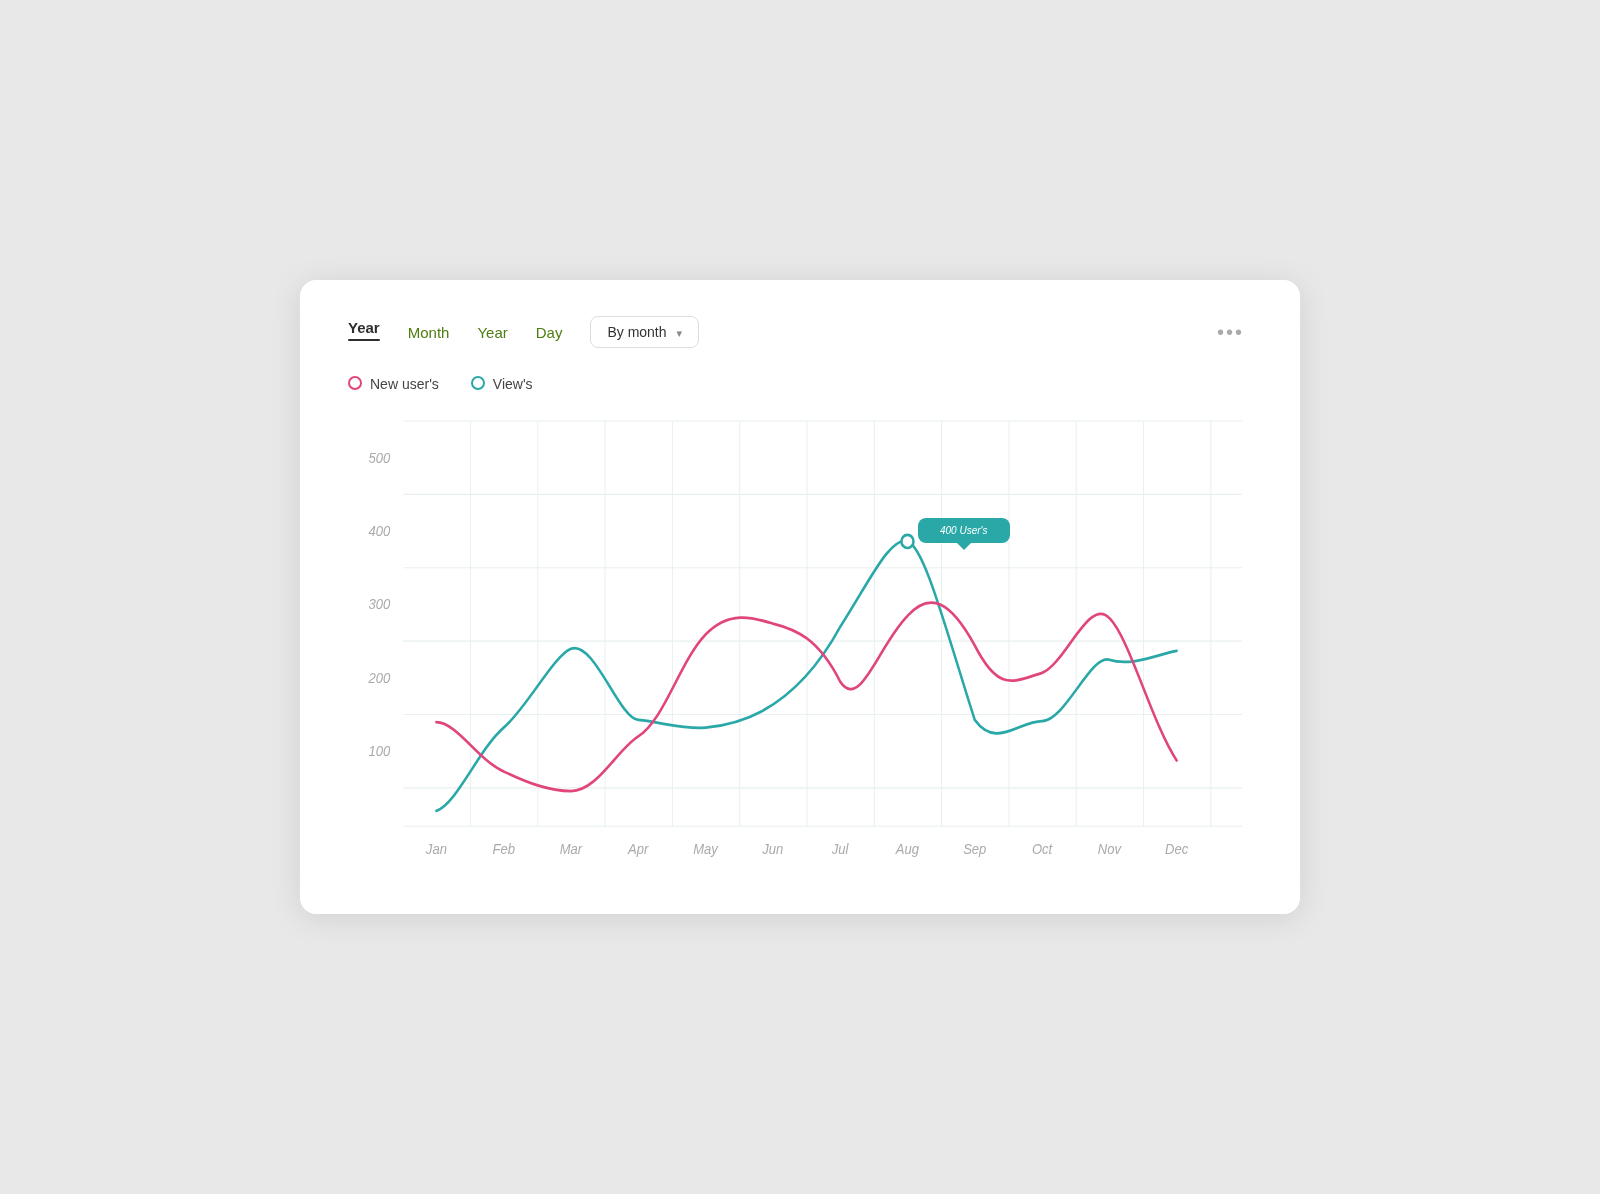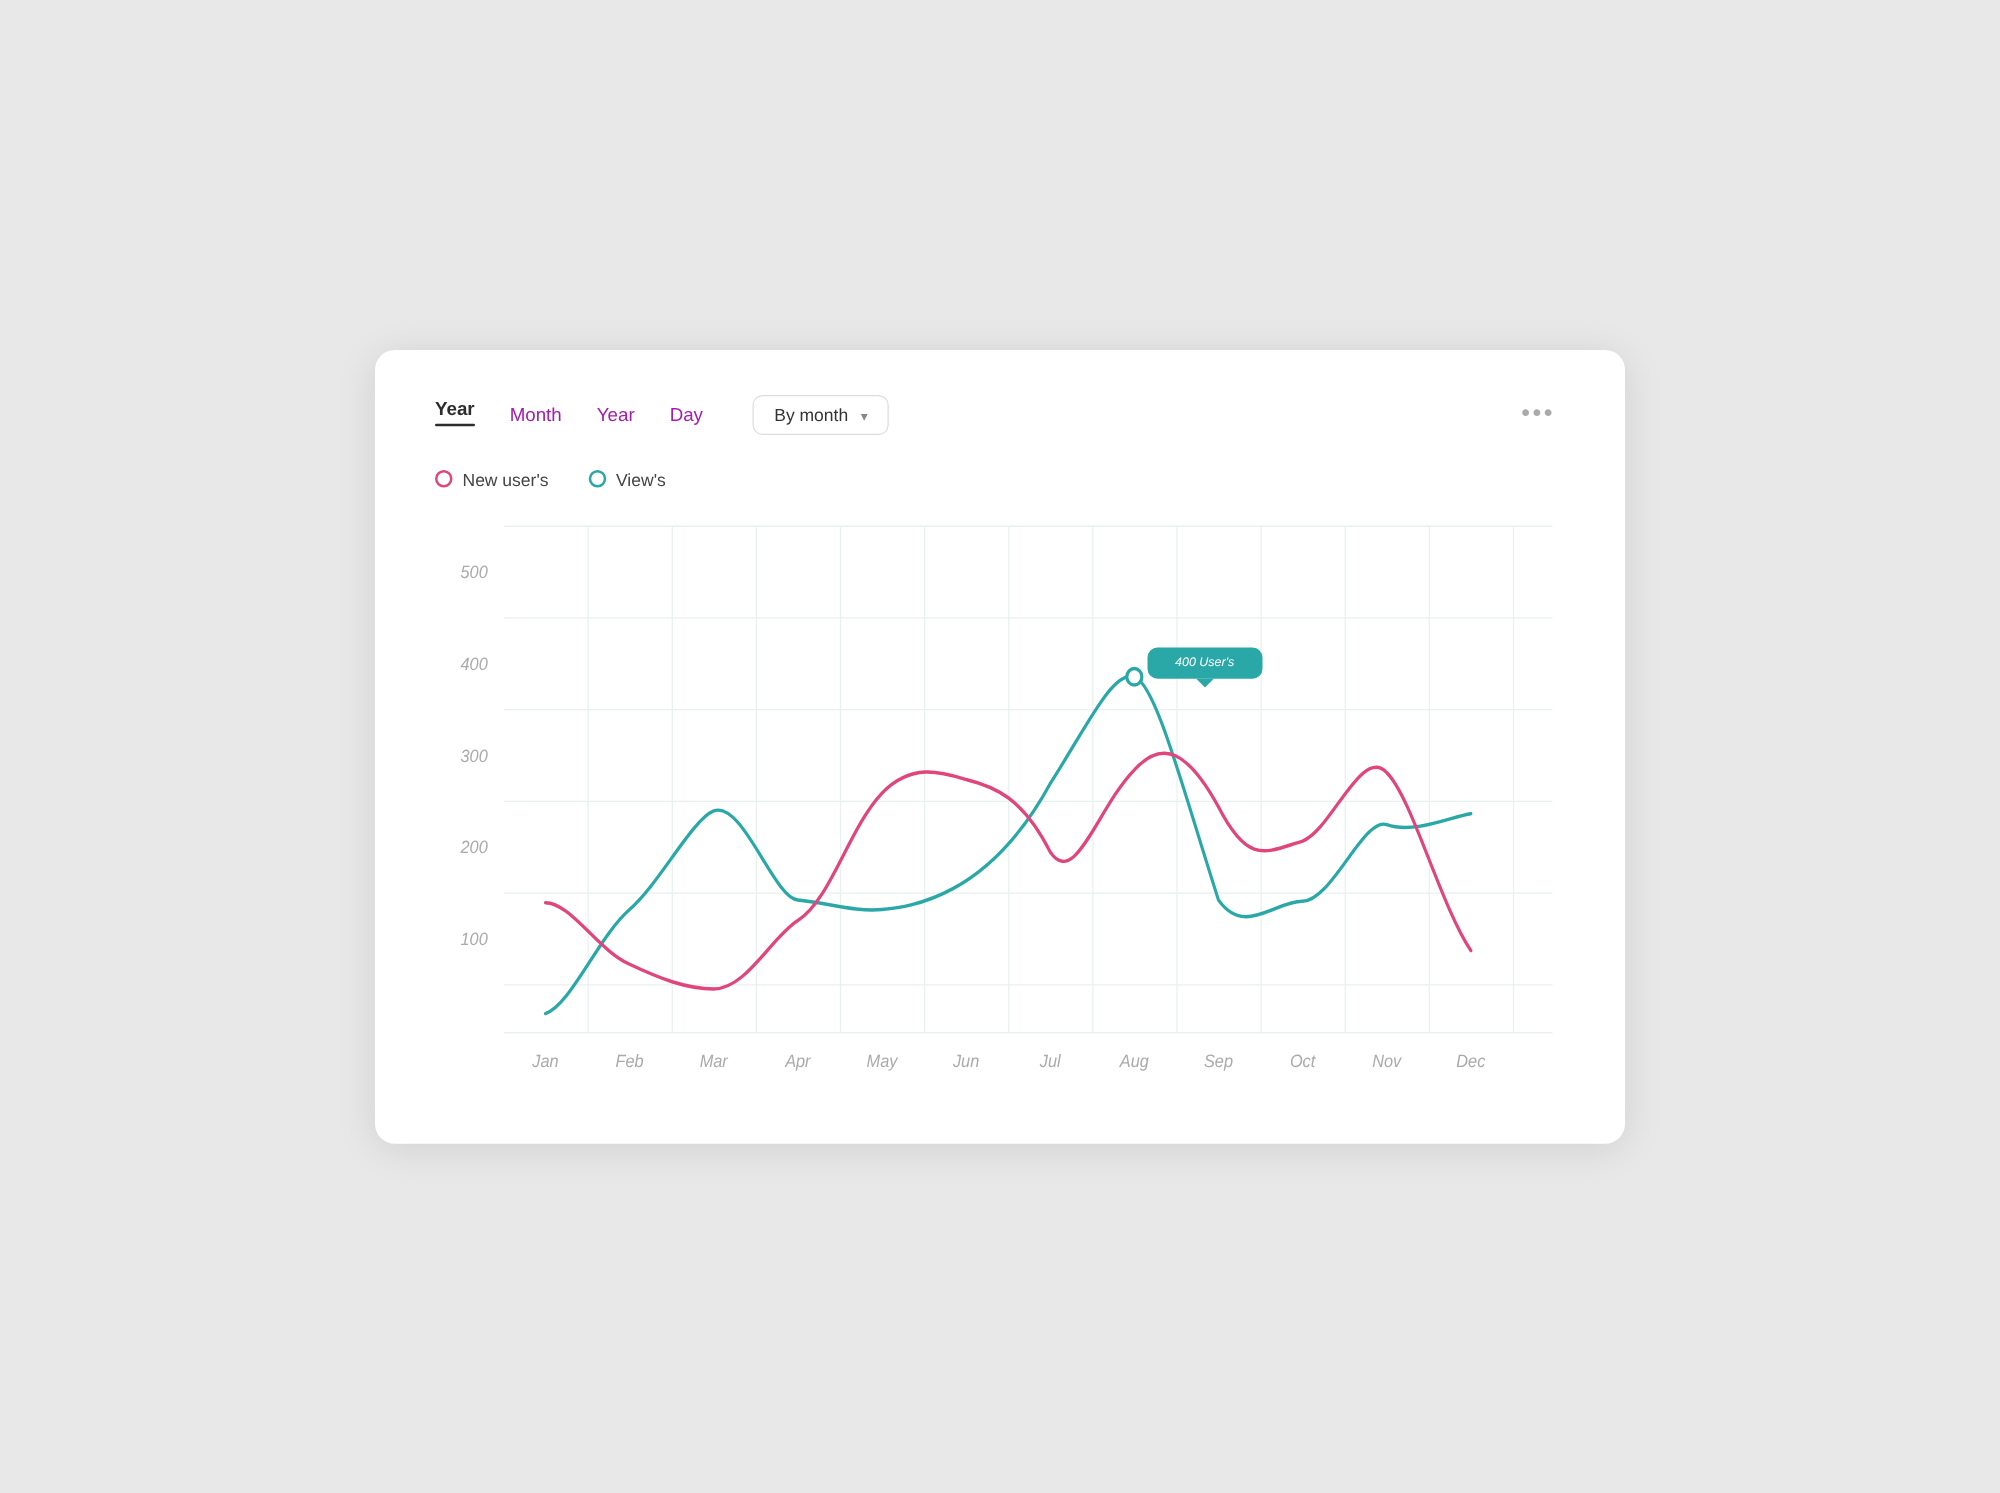--- a/index.html
+++ b/index.html
@@ -21,25 +21,25 @@
     .toolbar {
       display: flex;
       align-items: center;
       gap: 0;
       margin-bottom: 28px;
     }
     .time-tabs {
       display: flex;
       gap: 28px;
       align-items: flex-end;
-      margin-right: 40px;
+      margin-right: 28px;
     }
     .time-tab {
       font-size: 15px;
-      color: #a21caf;
+      color: #4d7c0f;
       cursor: pointer;
       padding-bottom: 4px;
       position: relative;
       user-select: none;
     }
     .time-tab.active {
       color: #2d2d2d;
       font-weight: 600;
     }
     .time-tab.active::after {

